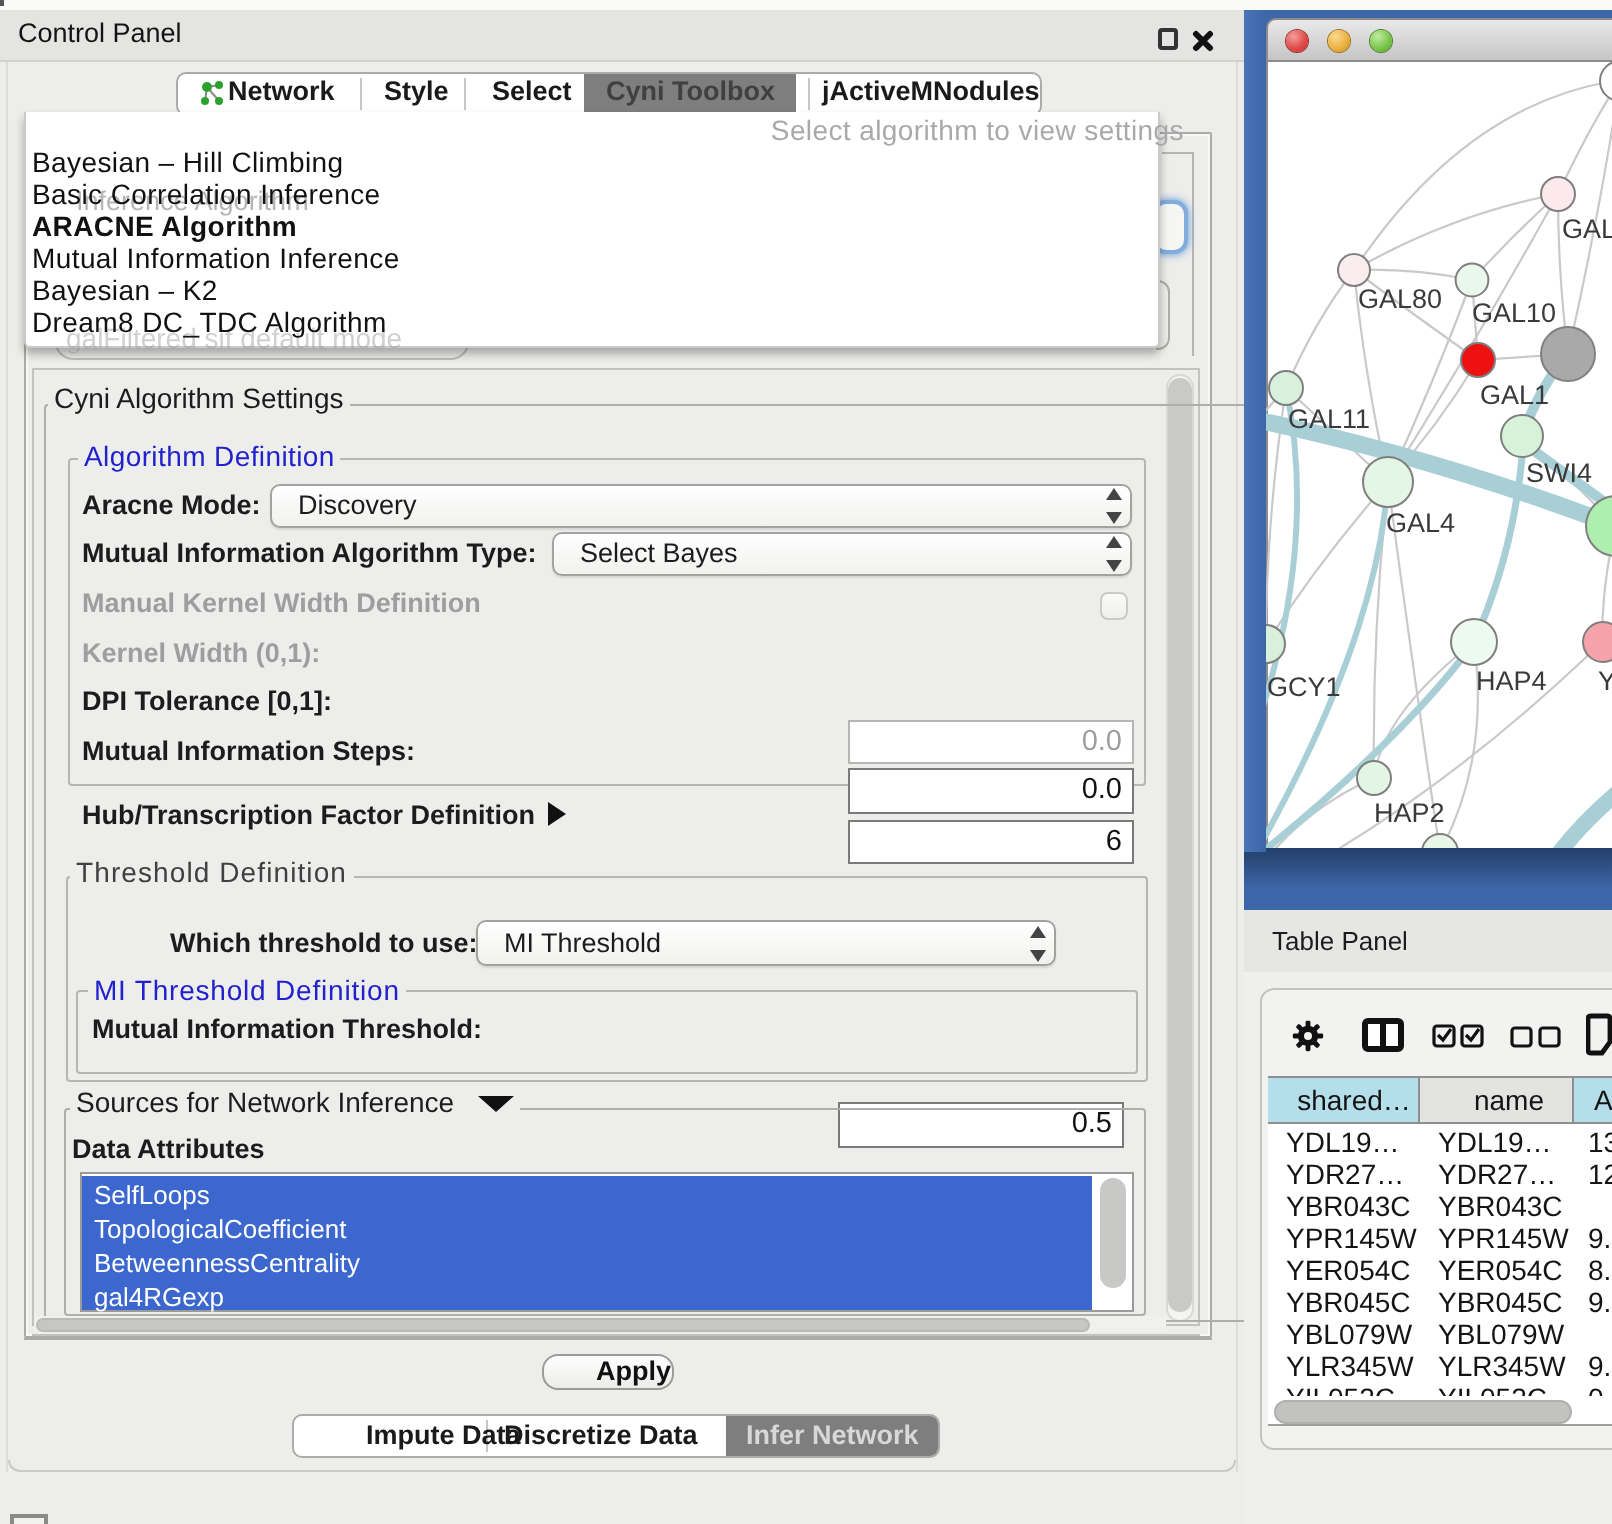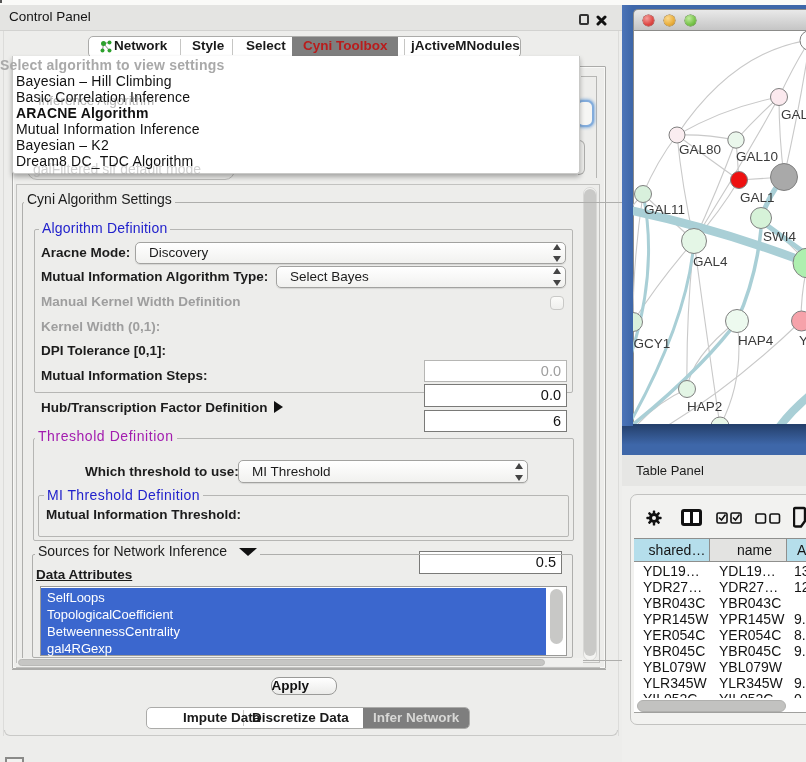--- a/index.html
+++ b/index.html
@@ -43,21 +43,21 @@
 <svg class="abs" style="left:99px;top:39px;" width="14" height="15" viewBox="0 0 14 15">
  <path d="M4.5 4.5 L10.5 3.5 M4.5 4.5 L3.5 11.5 M4.5 4.5 L10.5 11.5" stroke="#8a8a8a" stroke-width="1"></path>
  <circle cx="4.5" cy="4.5" r="2.5" fill="#2da12d"></circle>
     <circle cx="10.5" cy="3.5" r="2" fill="#2da12d"></circle>
     <circle cx="3.5" cy="11.5" r="2" fill="#2da12d"></circle>
     <circle cx="10.5" cy="11.5" r="2" fill="#2da12d"></circle>
 </svg>
 <div class="tabtx" style="left:114px;top:37.5px;">Network</div>
 <div class="tabtx" style="left:192px;top:37.5px;">Style</div>
 <div class="tabtx" style="left:246px;top:37.5px;">Select</div>
-<div class="tabtx" style="left:303px;top:37.5px;color:#b91c1c;">Cyni Toolbox</div>
+<div class="tabtx" style="left:303px;top:37.5px;color:#404040;">Cyni Toolbox</div>
 <div class="tabtx" style="left:411px;top:37.5px;">jActiveMNodules</div>
 
 <div class="abs" style="left:12px;top:66px;width:594px;height:603px;border:1px solid #ABABA9;border-radius:1px;box-shadow:inset 0 0 0 1px #F8F8F6;"></div>
 <div class="abs" style="left:16px;top:184px;width:584px;height:479px;border:1px solid #C2C2C0;"></div>
 
 <div class="abs" style="left:581px;top:76px;width:16px;height:1px;background:#B6B6B4;"></div>
 <div class="abs" style="left:596px;top:76px;width:1px;height:102px;background:#B6B6B4;"></div>
 <div class="abs" style="left:576px;top:100px;width:18px;height:27px;border:2.5px solid #82ACDC;border-radius:7px;background:#f6f6f4;box-shadow:0 0 3px 1px rgba(110,160,215,0.75);"></div>
 <div class="abs" style="left:578px;top:140px;width:7px;height:35px;border:1px solid #ADADAB;border-radius:0 6px 6px 0;border-left:none;"></div>
 
@@ -99,71 +99,71 @@
 <div class="lbl" style="left:41px;top:343px;">DPI Tolerance [0,1]:</div>
 <div class="field" style="left:424px;top:340px;width:143px;height:23px;line-height:21px;border:1px solid #7A7A78;color:#111;">0.0</div>
 
 <div class="lbl" style="left:41px;top:368px;">Mutual Information Steps:</div>
 <div class="field" style="left:424px;top:366px;width:143px;height:22px;line-height:20px;border:1px solid #7A7A78;color:#111;">6</div>
 
 <div class="lbl" style="left:41px;top:400px;">Hub/Transcription Factor Definition</div>
 <div class="abs" style="left:274px;top:401px;width:0;height:0;border-top:6px solid transparent;border-bottom:6px solid transparent;border-left:9px solid #111;"></div>
 
 <div class="grp" style="left:33px;top:438px;width:541px;height:103px;">
-    <span style="color:#a21caf;letter-spacing:0.55px;top:-11px;">Threshold Definition</span>
+    <span style="color:#404040;letter-spacing:0.55px;top:-11px;">Threshold Definition</span>
   </div>
 <div class="lbl" style="left:85px;top:464px;text-align:center;">Which threshold to use:</div>
 <div class="combo" style="left:238px;top:460px;width:290px;height:23px;">
     <span class="tx" style="line-height:21px;">MI Threshold</span>
     <span class="arrows">
       <span class="up"></span>
       <span class="dn"></span>
     </span>
   </div>
 
 <div class="grp" style="left:38px;top:495px;width:531px;height:42px;">
     <span style="color:#2222CC;letter-spacing:0.4px;left:5px;top:-9px;">MI Threshold Definition</span>
   </div>
 <div class="lbl" style="left:46px;top:507px;">Mutual Information Threshold:</div>
 <div class="field" style="left:419px;top:507px;width:143px;height:23px;line-height:21px;border:1px solid #7A7A78;color:#111;">0.5</div>
 
 <div class="grp" style="left:32px;top:554px;width:541px;height:104px;border-color:#AEAEAC;">
     <span style="color:#1c1c1c;letter-spacing:0;left:2px;">Sources for Network Inference <span style="display:inline-block;width:0;height:0;border-left:9px solid transparent;border-right:9px solid transparent;border-top:8px solid #111;margin-left:8px;"></span></span>
   </div>
-<div class="lbl" style="left:36px;top:567px;text-decoration:underline;">Data Attributes</div>
+<div class="lbl" style="left:36px;top:567px;">Data Attributes</div>
 
 <div class="abs" style="left:40px;top:586px;width:527px;height:70px;background:#fff;border:1px solid #9A9A98;"></div>
 <div class="abs" style="left:41px;top:588px;width:505px;height:66.5px;background:#3B67CE;"></div>
 <div class="abs" style="left:47px;top:588.6px;font-size:13px;color:#fff;line-height:17.3px;">SelfLoops<br>TopologicalCoefficient<br>BetweennessCentrality<br>gal4RGexp</div>
 <div class="abs" style="left:550px;top:589px;width:13px;height:55px;background:#C8C8C6;border-radius:6.5px;"></div>
 <div class="abs" style="left:17px;top:658px;width:566px;height:8px;background:#F0F0EE;"></div>
 <div class="abs" style="left:18px;top:658.5px;width:527px;height:7px;background:#C6C6C4;border:1px solid #B9B9B7;border-radius:3.5px;"></div>
 
 <div class="abs" style="left:16px;top:666.5px;width:584px;height:1px;background:#C2C2C0;"></div>
 <div class="abs" style="left:12px;top:668.5px;width:594px;height:1px;background:#ABABA9;"></div>
 
-<div class="abs" style="left:270.5px;top:676.5px;width:66px;height:18px;border:1px solid #9A9A98;border-radius:8px;background:linear-gradient(#ffffff,#EBEBE9);font-size:13.5px;font-weight:bold;color:#111;text-align:left;line-height:16px;">Apply</div>
+<div class="abs" style="left:270.5px;top:676.5px;width:66px;height:18px;border:1px solid #9A9A98;border-radius:8px;background:linear-gradient(#ffffff,#EBEBE9);font-size:13.5px;font-weight:bold;color:#111;text-align:right;line-height:16px;">Apply</div>
 
 <div class="abs" style="left:146px;top:707px;width:324px;height:22px;background:#ffffff;border:1px solid #ABABA9;border-radius:5px;"></div>
 <div class="abs" style="left:243px;top:710px;width:1px;height:16px;background:#C6C6C4;"></div>
 <div class="abs" style="left:363px;top:708px;width:106px;height:20px;background:#7E7E7E;border-radius:0 4px 4px 0;"></div>
 <div class="tabtx" style="left:155px;top:710px;margin-left:28px;">Impute Data</div>
 <div class="tabtx" style="left:252px;top:710px;">Discretize Data</div>
 <div class="tabtx" style="left:373px;top:710px;color:#D8D8D6;">Infer Network</div>
 
 <div class="abs" style="left:4px;top:730px;width:614px;height:6px;border-bottom:1px solid #C9C9C7;border-left:1px solid #C9C9C7;border-right:1px solid #C9C9C7;border-radius:0 0 6px 6px;"></div>
 <div class="abs" style="left:0px;top:736px;width:622px;height:26px;background:#EDEDEB;"></div>
 <div class="abs" style="left:5px;top:757px;width:19px;height:10px;border:2px solid #8A8A88;background:#F2F2F0;"></div>
 
 <div class="abs" style="left:38px;top:93px;font-size:13.5px;color:rgba(110,110,110,0.50);z-index:51;">Inference Algorithm</div>
 <div class="abs" style="left:33px;top:161px;font-size:14px;color:rgba(150,150,150,0.45);z-index:51;">galFiltered sif default mode</div>
 <div class="abs" style="left:27px;top:120px;width:208px;height:60px;border:1.5px solid #BDBDBB;border-radius:0 0 10px 10px;z-index:10;"></div>
 
 <div class="abs" style="left:12px;top:56px;width:568px;height:118px;background:#ffffff;border:1px solid #C9C9C7;border-top:none;border-radius:0 0 3px 3px;box-shadow:0 3px 5px rgba(0,0,0,0.30);z-index:50;"></div>
-<div class="abs" style="left:0;top:57px;width:592px;text-align:left;font-size:14px;letter-spacing:0.2px;color:#A9A9A9;z-index:52;font-weight:bold;">Select algorithm to view settings</div>
+<div class="abs" style="left:0;top:57px;width:592px;text-align:right;font-size:14px;letter-spacing:0.2px;color:#A9A9A9;z-index:52;">Select algorithm to view settings</div>
 <div class="abs" style="left:16px;top:72.6px;font-size:14px;letter-spacing:0.2px;color:#111;line-height:16.1px;z-index:52;">Bayesian – Hill Climbing<br>Basic Correlation Inference<br><b>ARACNE Algorithm</b><br>Mutual Information Inference<br>Bayesian – K2<br>Dream8 DC_TDC Algorithm</div>
 
 <div class="abs" style="left:622px;top:0;width:184px;height:455px;background:linear-gradient(90deg,#4B74B8,#3E67A9 10px);"></div>
 <div class="abs" style="left:622px;top:0;width:184px;height:5px;background:#FAFAF8;"></div>
 <div class="abs" style="left:622px;top:426px;width:184px;height:29px;background:linear-gradient(#26426F,#3E67A9 65%);"></div>
 
 <div class="abs" style="left:633px;top:9px;width:173px;height:22px;background:linear-gradient(#E9E9E9,#C5C5C5);border:1px solid #8C8C8A;border-right:none;border-radius:5px 0 0 0;"></div>
 <div class="abs" style="left:643px;top:15px;width:11px;height:11px;border-radius:50%;background:radial-gradient(circle at 35% 30%,#F49D9A,#DE4743 60%,#B93632);box-shadow:0 0 0 0.5px #9A2B28;"></div>
 <div class="abs" style="left:664px;top:15px;width:11px;height:11px;border-radius:50%;background:radial-gradient(circle at 35% 30%,#FBD98E,#E9AE3C 60%,#C08A28);box-shadow:0 0 0 0.5px #9E7120;"></div>
 <div class="abs" style="left:685px;top:15px;width:11px;height:11px;border-radius:50%;background:radial-gradient(circle at 35% 30%,#C0EC9E,#77C349 60%,#5A9E33);box-shadow:0 0 0 0.5px #4A8426;"></div>

